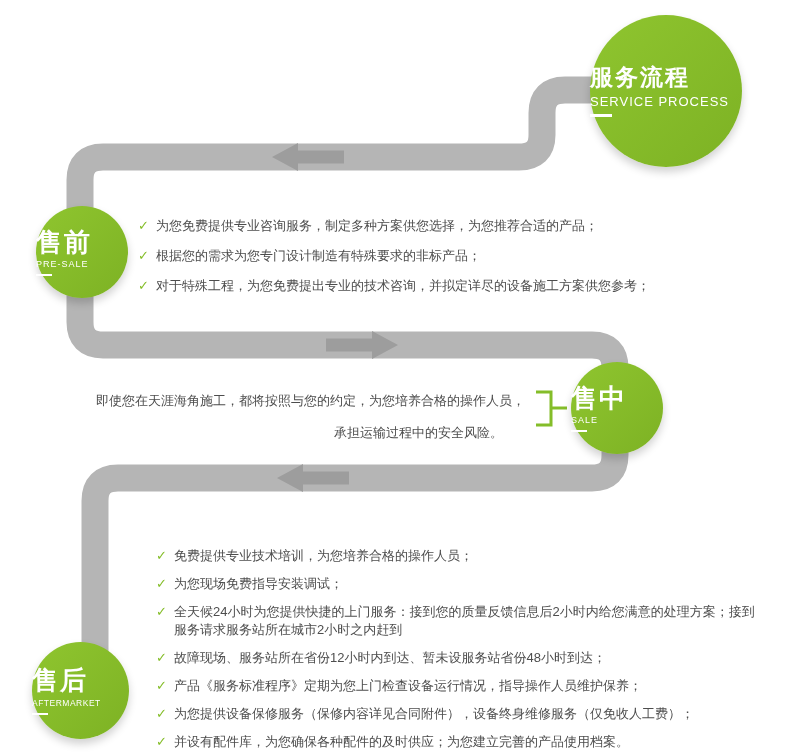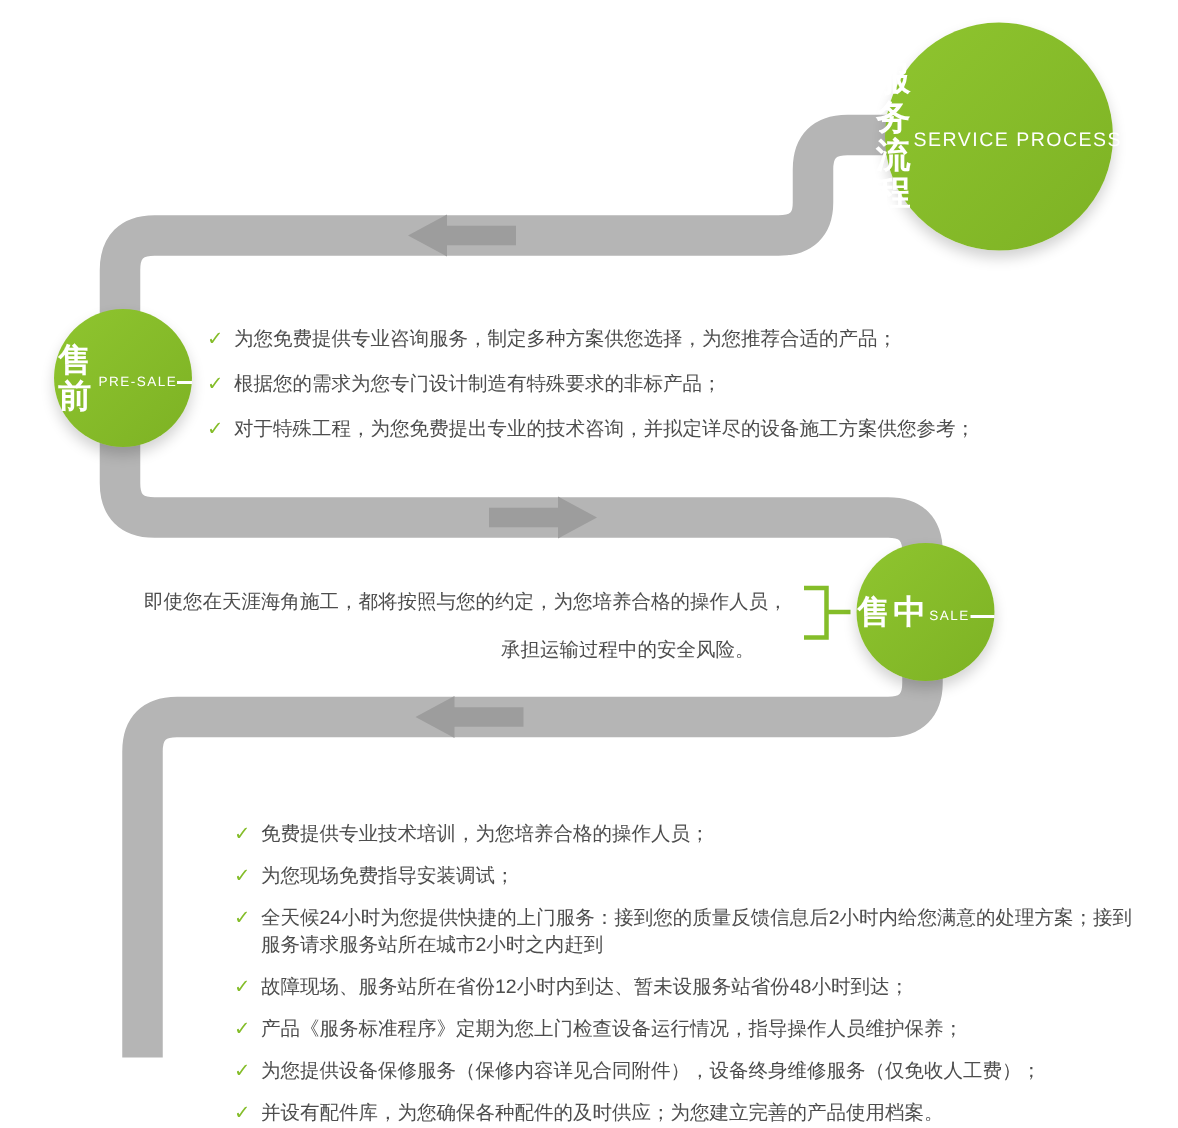--- a/index.html
+++ b/index.html
@@ -19,21 +19,22 @@
     position: absolute;
     left: 0; top: 0;
   }
   
   .circle {
     position: absolute;
     border-radius: 50%;
     background: linear-gradient(135deg, #8fc52f 0%, #7db224 100%);
     color: #ffffff;
     display: flex;
-    align-items: center;
+    flex-direction: column;
+    align-items: flex-start;
     justify-content: center;
     text-align: center;
     box-shadow: 0 5px 9px rgba(0,0,0,0.18);
   }
   .circle .cn {
     font-weight: bold;
     letter-spacing: 2px;
     line-height: 1.1;
   }
   .circle .en {
@@ -46,21 +47,21 @@
     margin-top: 5px;
   }
   .circle-main { left: 590px; top: 15px; width: 152px; height: 152px; }
   .circle-main .cn { font-size: 23px; }
   .circle-main .en { font-size: 13px; }
   .circle-main .dash { width: 22px; height: 3px; }
 
   .circle-pre  { left: 36px;  top: 206px; width: 92px; height: 92px; }
   .circle-sale { left: 571px; top: 362px; width: 92px; height: 92px; }
   .circle-aft  { left: 32px;  top: 642px; width: 97px; height: 97px; }
-  .circle-pre .cn, .circle-sale .cn, .circle-aft .cn { font-size: 22px; }
+  .circle-pre .cn, .circle-sale .cn, .circle-aft .cn { font-size: 26px; }
   .circle-pre .en, .circle-sale .en { font-size: 9px; }
   .circle-aft .en { font-size: 8.5px; letter-spacing: 0.5px; }
   .circle-pre .dash, .circle-sale .dash, .circle-aft .dash { width: 16px; height: 2px; }
 
   
   .bullets {
     position: absolute;
     color: #4d4d4d;
     font-size: 13px;
     line-height: 18px;
@@ -124,20 +125,25 @@
     <span class="en">PRE-SALE</span>
     <span class="dash"></span>
   </div>
 
   <div class="circle circle-sale">
     <span class="cn">售中</span>
     <span class="en">SALE</span>
     <span class="dash"></span>
   </div>
 
+  <div class="circle circle-aft">
+    <span class="cn">售后</span>
+    <span class="en">AFTERMARKET</span>
+    <span class="dash"></span>
+  </div>
 
   <div class="bullets bullets-pre">
 
       <div class="bullet-row">
         <span class="bullet-check">✓</span>
         <span class="bullet-text">为您免费提供专业咨询服务，制定多种方案供您选择，为您推荐合适的产品；</span>
       </div>
 
       <div class="bullet-row">
         <span class="bullet-check">✓</span>

